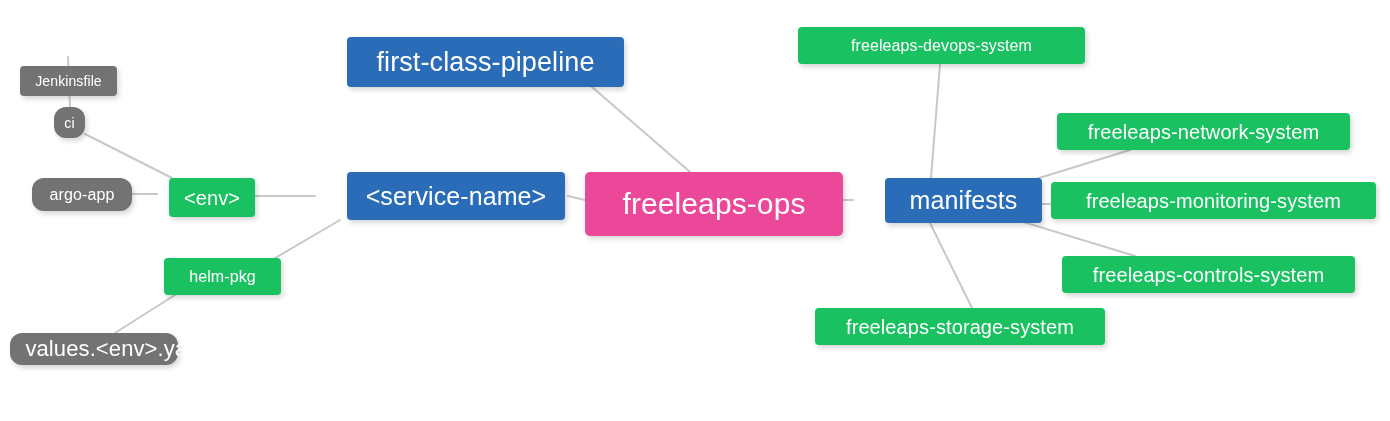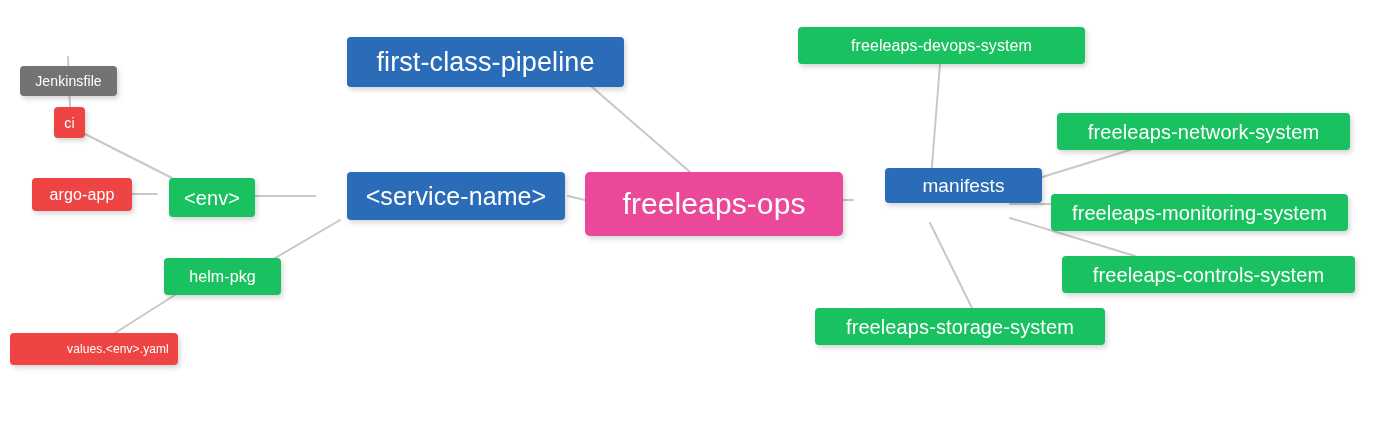--- a/index.html
+++ b/index.html
@@ -38,21 +38,21 @@
     text-align: center;
     letter-spacing: 0.1px;
   }
   .node-root {
     background: #ec4899;
     border-radius: 5px;
   }
   .node-blue   { background: #2a6cb8; margin-left: 32px; }
   .node-green  { background: #1ac161; }
   .node-orange { background: #737373; margin-top: 39px; }
-  .node-red    { background: #ef4444; }
+  .node-red    { background: #737373; border-radius: 12px; }
 </style>
 </head>
 <body>
 
 <div id="canvas">
   <svg id="edges" viewBox="0 0 1390 421" xmlns="http://www.w3.org/2000/svg">
       <line x1="592" y1="87" x2="690" y2="172" stroke="#c8c8c8" stroke-width="2" stroke-linecap="round"></line>
       <line x1="568" y1="196" x2="585" y2="200" stroke="#c8c8c8" stroke-width="2" stroke-linecap="round"></line>
       <line x1="243" y1="196" x2="315" y2="196" stroke="#c8c8c8" stroke-width="2" stroke-linecap="round"></line>
       <line x1="124" y1="194" x2="157" y2="194" stroke="#c8c8c8" stroke-width="2" stroke-linecap="round"></line>
@@ -64,26 +64,26 @@
       <line x1="931" y1="178" x2="940" y2="64" stroke="#c8c8c8" stroke-width="2" stroke-linecap="round"></line>
       <line x1="1010" y1="187" x2="1130" y2="150" stroke="#c8c8c8" stroke-width="2" stroke-linecap="round"></line>
       <line x1="1010" y1="204" x2="1051" y2="204" stroke="#c8c8c8" stroke-width="2" stroke-linecap="round"></line>
       <line x1="1010" y1="218" x2="1135" y2="256" stroke="#c8c8c8" stroke-width="2" stroke-linecap="round"></line>
       <line x1="930" y1="223" x2="972" y2="308" stroke="#c8c8c8" stroke-width="2" stroke-linecap="round"></line>
     </svg>
   <div id="node-layer">
       <div class="node node-root" style="left: 585px; top: 172px; width: 258px; height: 64px; font-size: 30px;">freeleaps-ops</div>
       <div class="node node-blue" style="left: 315px; top: 172px; width: 218px; height: 48px; font-size: 25px;">&lt;service-name&gt;</div>
       <div class="node node-blue" style="left: 315px; top: 37px; width: 277px; height: 50px; font-size: 27px;">first-class-pipeline</div>
-      <div class="node node-blue" style="left: 853px; top: 168px; width: 157px; height: 35px; font-size: 19px;">manifests</div>
+      <div class="node node-blue" style="left: 853px; top: 178px; width: 157px; height: 45px; font-size: 25px;">manifests</div>
       <div class="node node-green" style="left: 169px; top: 178px; width: 86px; height: 39px; font-size: 20px;">&lt;env&gt;</div>
       <div class="node node-green" style="left: 164px; top: 258px; width: 117px; height: 37px; font-size: 16px;">helm-pkg</div>
       <div class="node node-orange" style="left: 20px; top: 27px; width: 97px; height: 30px; font-size: 14px;">Jenkinsfile</div>
       <div class="node node-red" style="left: 54px; top: 107px; width: 31px; height: 31px; font-size: 14px;">ci</div>
       <div class="node node-red" style="left: 32px; top: 178px; width: 100px; height: 33px; font-size: 16px;">argo-app</div>
-      <div class="node node-red" style="left: 10px; top: 333px; width: 168px; height: 32px; font-size: 12px; padding-left: 48px;">values.&lt;env&gt;.yaml</div>
+      <div class="node node-red" style="left: 10px; top: 333px; width: 168px; height: 32px; font-size: 22px; padding-left: 48px;">values.&lt;env&gt;.yaml</div>
       <div class="node node-green" style="left: 798px; top: 27px; width: 287px; height: 37px; font-size: 16px;">freeleaps-devops-system</div>
       <div class="node node-green" style="left: 1057px; top: 113px; width: 293px; height: 37px; font-size: 20px;">freeleaps-network-system</div>
-      <div class="node node-green" style="left: 1051px; top: 194px; width: 297px; height: 37px; font-size: 20px;">freeleaps-monitoring-system</div>
+      <div class="node node-green" style="left: 1051px; top: 182px; width: 325px; height: 37px; font-size: 20px;">freeleaps-monitoring-system</div>
       <div class="node node-green" style="left: 1062px; top: 256px; width: 293px; height: 37px; font-size: 20px;">freeleaps-controls-system</div>
       <div class="node node-green" style="left: 815px; top: 308px; width: 290px; height: 37px; font-size: 20px;">freeleaps-storage-system</div>
     </div>
 </div>
 
 </body></html>

